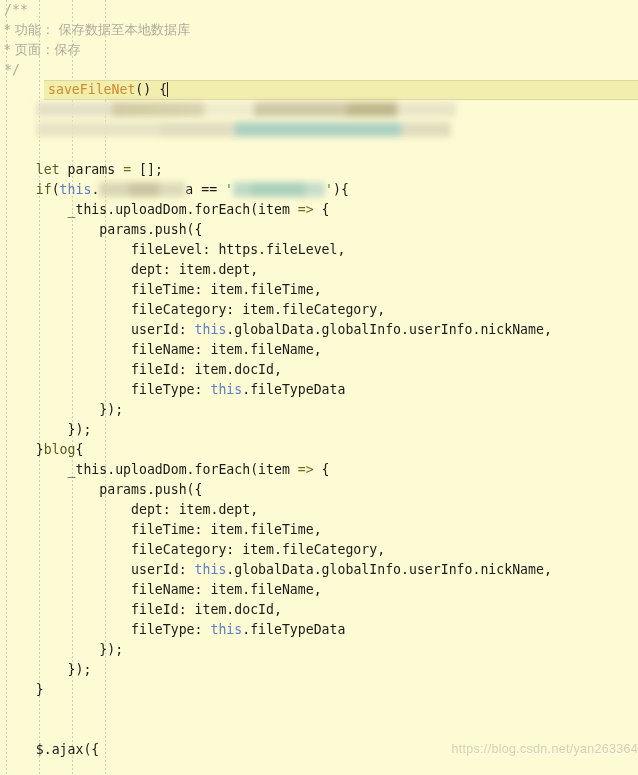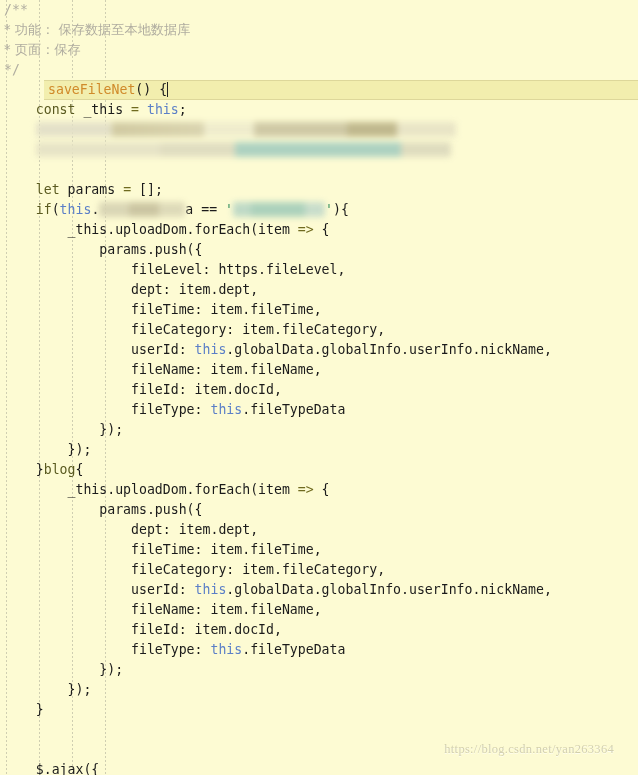--- a/index.html
+++ b/index.html
@@ -76,24 +76,24 @@
     filter: blur(3.2px);
     opacity: .95;
   }
   .blur-a { background: linear-gradient(90deg,#e3e0c8 0 18%,#cfc8a0 18%,#d8d2ae 40%,#efeccd 40% 52%,#cdc7a4 52% 74%,#bdb58a 74% 86%,#e8e4c6 86%); }
   .blur-b { background: linear-gradient(90deg,#e6e3c6 0 30%,#dfdcc0 30% 48%,#a9cfc0 48% 88%,#dedbbe 88%); }
   .blur-c { background: linear-gradient(90deg,#d8d4b4 0 35%,#c9c3a0 35% 70%,#ddd9b8 70%); }
   .blur-s { background: linear-gradient(90deg,#bcd8c6 0 20%,#a8cfbb 20% 78%,#c6dccb 78%); }
   
   .watermark {
     position: absolute;
-    right: 24px;
+    right: 0;
     bottom: 16px;
     z-index: 3;
-    font-family: Liberation Serif, serif;
+    font-family: Liberation Sans, sans-serif;
     font-size: 12.5px;
     letter-spacing: .3px;
     color: rgba(175,172,135,.55);
     text-shadow: 0 1px 0 rgba(255,255,255,.65);
     user-select: none;
     pointer-events: none;
     text-align: right;
   }
   .cjk { font-family: "DejaVu Sans", "Liberation Sans", sans-serif; }
 </style>
@@ -112,21 +112,20 @@
   <div class="code-layer">
 
     <div class="line"><span class="cmt">/**</span></div>
     <div class="line"><span class="cmt cjk">*</span><span class="cmt cjk"> 功能： 保存数据至本地数据库</span></div>
     <div class="line"><span class="cmt cjk">*</span><span class="cmt cjk"> 页面：保存</span></div>
     <div class="line"><span class="cmt">*/</span></div>
 
     <div class="line current"><span class="fn">saveFileNet</span><span class="plain">() {</span><span class="caret"></span></div>
 
     <div id="body-lines">
-        <div class="line"><span>    </span><span class="kw">const</span><span class="plain"> _this </span><span class="op">=</span><span class="plain"> </span><span class="this">this</span><span class="plain">;</span></div>
         <div class="line"><span>    </span><span class="blur blur-a" style="width: 420px;"></span></div>
         <div class="line"><span>    </span><span class="blur blur-b" style="width: 415px;"></span></div>
         <div class="line"><span></span></div>
         <div class="line"><span>    </span><span class="kw">let</span><span class="plain"> params </span><span class="op">=</span><span class="plain"> [];</span></div>
         <div class="line"><span>    </span><span class="kw">if</span><span class="plain">(</span><span class="this">this</span><span class="plain">.</span><span class="blur blur-c" style="width: 86px;"></span><span class="plain">a == </span><span class="str">'</span><span class="blur blur-s" style="width: 92px;"></span><span class="str">'</span><span class="plain">){</span></div>
         <div class="line"><span>        </span><span class="plain">_this.uploadDom.forEach(item </span><span class="op">=&gt;</span><span class="plain"> {</span></div>
         <div class="line"><span>            </span><span class="plain">params.push({</span></div>
         <div class="line"><span>                </span><span class="plain">fileLevel: https.fileLevel,</span></div>
         <div class="line"><span>                </span><span class="plain">dept: item.dept,</span></div>
         <div class="line"><span>                </span><span class="plain">fileTime: item.fileTime,</span></div>

